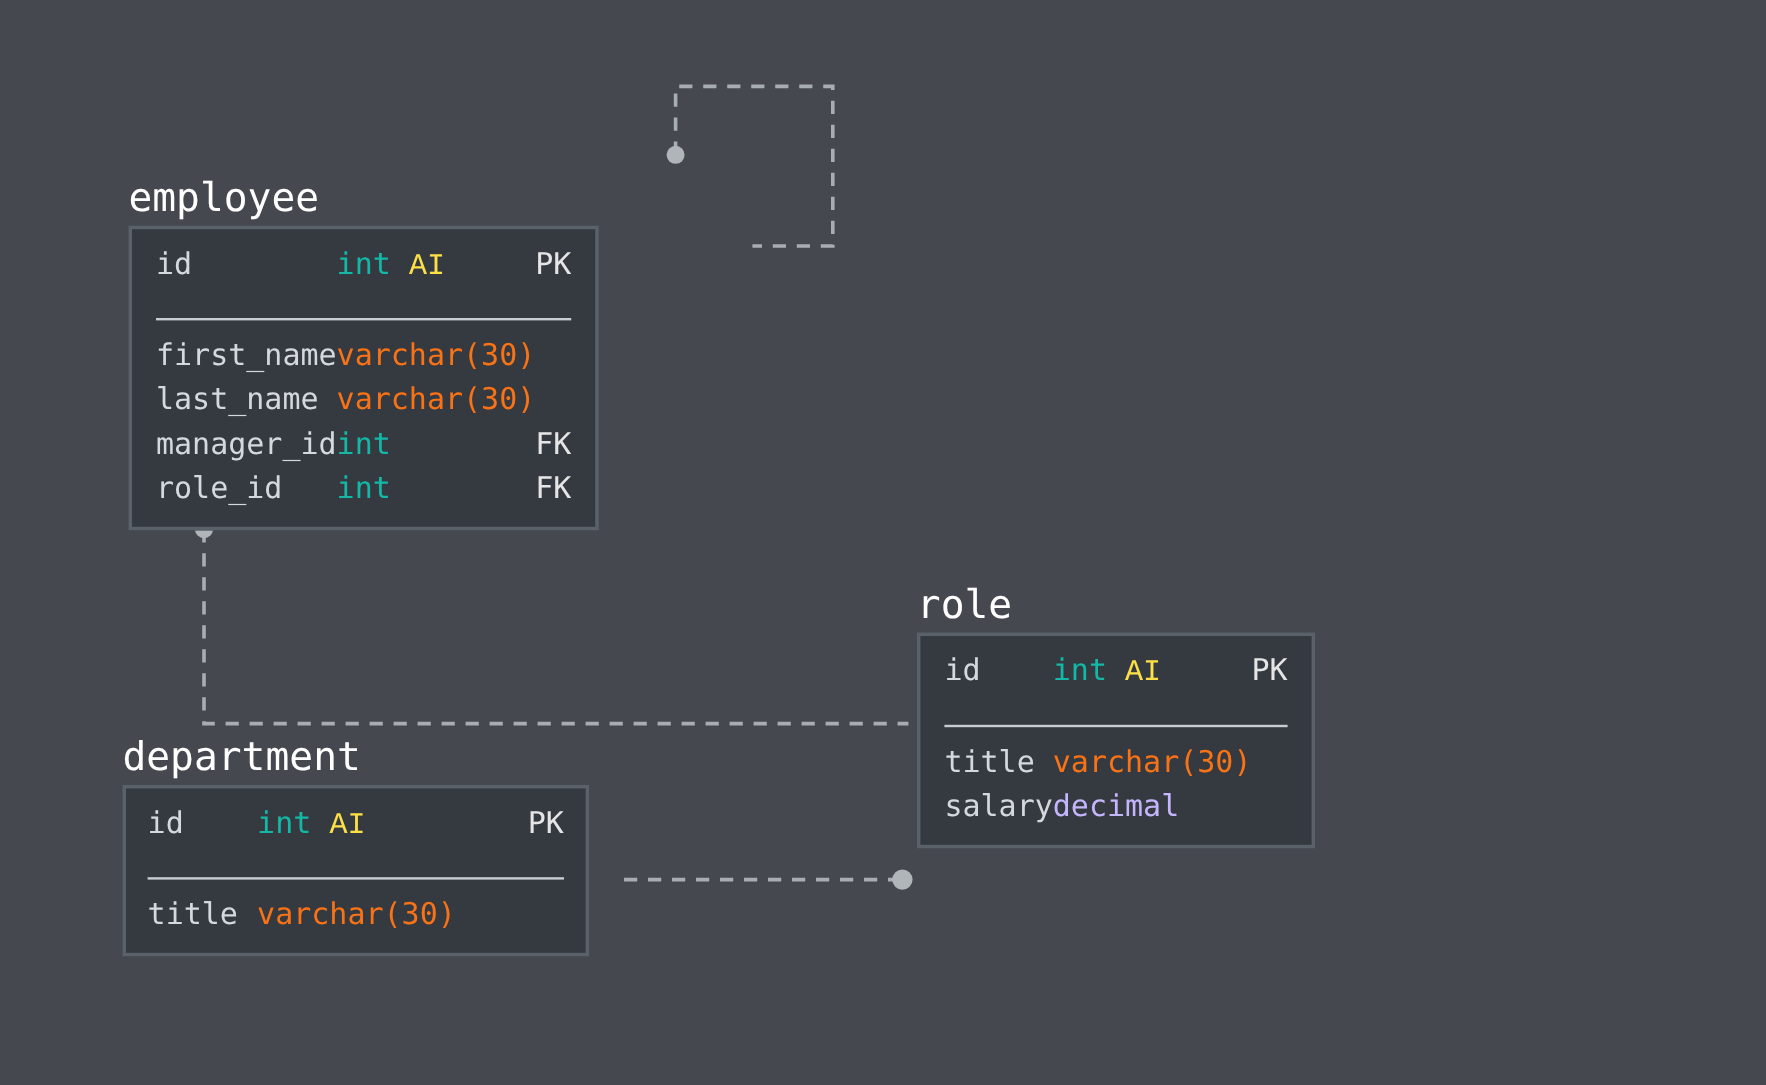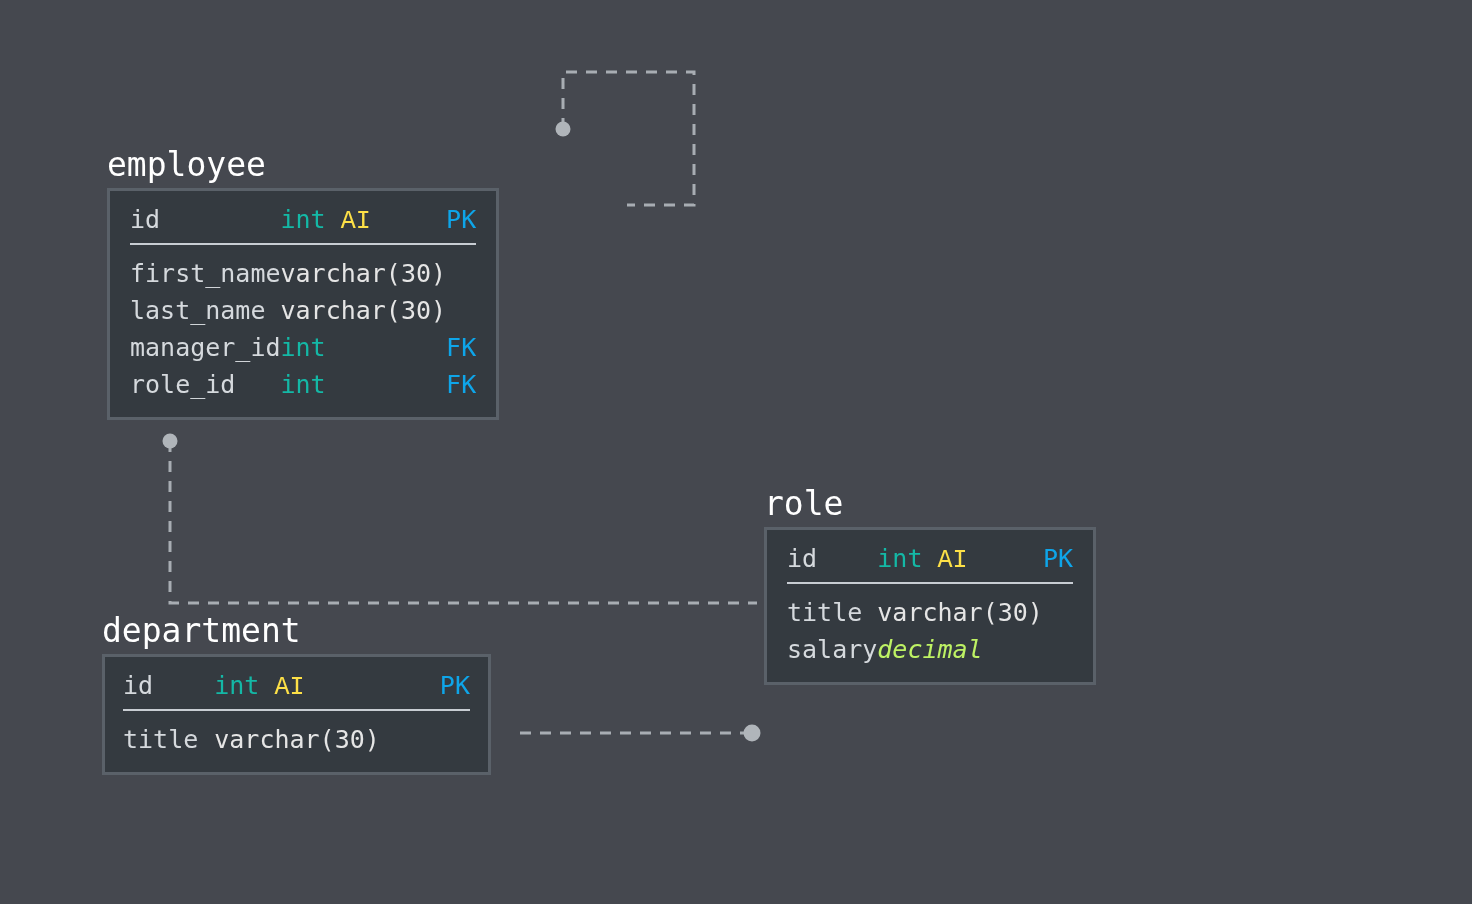--- a/index.html
+++ b/index.html
@@ -56,31 +56,31 @@
     font-size: 25px;
     line-height: 37px;
     white-space: nowrap;
   }
   table.cols td {
     padding: 0;
     vertical-align: baseline;
   }
   td.c-name  { padding-right: 18px; color: #d5d9dd; }
   td.c-type  { padding-right: 18px; color: #e5c07b; }
-  td.c-key   { text-align: center; color: #0ea5e9; padding-left: 30px; }
-
-  .t-varchar { color: #e5e5e5; text-align: center; }
+  td.c-key   { text-align: center; color: #e5e5e5; padding-left: 30px; }
+
+  .t-varchar { color: #f97316; text-align: center; }
   .t-int     { color: #14b8a6; }
-  .t-decimal { color: #bef264; font-style: italic; }
+  .t-decimal { color: #c4b5fd; }
   .ai        { color: #fde047; font-family: Liberation Mono, monospace; }
   .fk-name   { color: #61afef; }
   .fk-key    { color: #61afef; }
   .pk-key    { color: #c8cdd3; }
 
-  tr.pk-row td { padding-bottom: 3px; }
+  tr.pk-row td { padding-bottom: 25px; }
   tr.divider-row td {
     padding: 0;
     height: 12px;
   }
   .divider-line {
     height: 2px;
     background: #c8cdd3;
     width: 100%;
     margin-bottom: 10px;
   }

